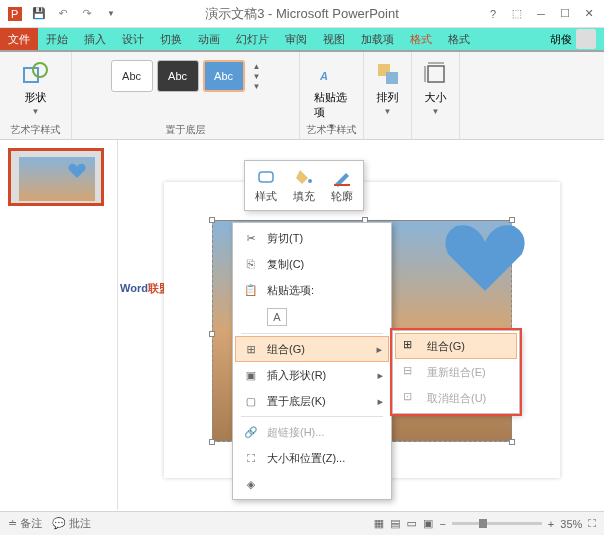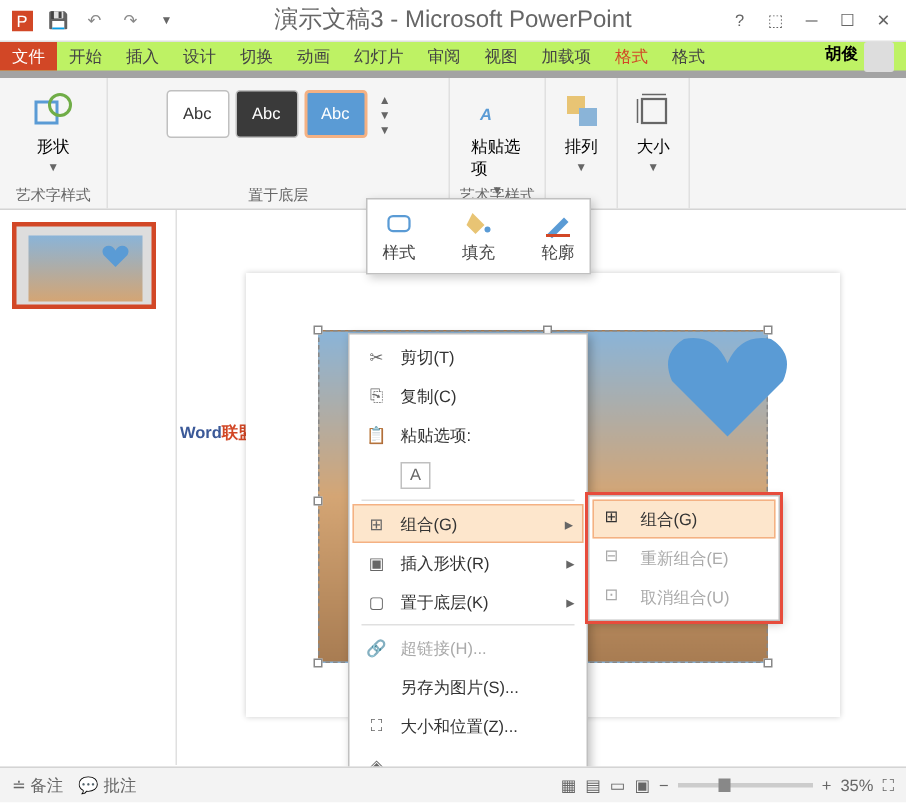--- a/index.html
+++ b/index.html
@@ -1,27 +1,27 @@
 <!DOCTYPE html>
 <html><head>
 <meta charset="utf-8">
 <style>
 *{box-sizing:border-box;margin:0;padding:0;font-family:"Microsoft YaHei",sans-serif;font-size:11px;}
 body{width:604px;height:535px;background:#fff;overflow:hidden;position:relative;}
 .titlebar{height:28px;background:#fff;display:flex;align-items:center;border-bottom:1px solid #e0e0e0;}
 .qat{display:flex;align-items:center;gap:6px;padding:0 6px;}
 .qat-item{width:18px;height:18px;display:flex;align-items:center;justify-content:center;color:#888;}
-.title{flex:1;text-align:center;color:#666;font-size:16px;}
+.title{flex:1;text-align:center;color:#666;font-size:13px;}
 .win-controls{display:flex;gap:6px;padding:0 6px;}
 .win-btn{width:18px;height:14px;display:flex;align-items:center;justify-content:center;color:#666;}
-.tabs{height:24px;display:flex;align-items:stretch;background:#bef264;border-bottom:5px solid #a3a3a3;}
+.tabs{height:24px;display:flex;align-items:stretch;background:#5eead4;border-bottom:2px solid #a3a3a3;}
 .tab{padding:0 8px;display:flex;align-items:center;color:#444;cursor:pointer;font-size:11px;}
 .tab.file{background:#d24726;color:#fff;}
 .tab.active{color:#d24726;}
-.userarea{margin-left:auto;display:flex;gap:4px;padding:0 8px;font-weight:bold;}
+.userarea{margin-left:auto;display:flex;align-items:center;gap:4px;padding:0 8px;}
 .avatar{width:20px;height:20px;background:#ddd;border-radius:2px;}
 .ribbon{height:88px;background:#f5f5f5;border-bottom:1px solid #d4d4d4;display:flex;}
 .group{border-right:1px solid #e0e0e0;padding:4px 8px;display:flex;flex-direction:column;align-items:center;position:relative;}
 .group-label{position:absolute;bottom:2px;left:0;right:0;text-align:center;color:#666;font-size:10px;}
 .big-btn{display:flex;flex-direction:column;align-items:center;gap:2px;padding:4px 6px;}
 .big-btn .icon{width:28px;height:28px;}
 .shapes-gallery{display:flex;gap:4px;align-items:center;padding:4px;}
 .shape-sample{width:42px;height:32px;border:1px solid #c0c0c0;border-radius:3px;display:flex;align-items:center;justify-content:center;background:#fff;}
 .shape-sample.selected{border:2px solid #f4b183;background:#5a9bd5;}
 .shape-sample.dark{background:#3a3a3a;}
@@ -31,21 +31,21 @@
 .slide-area{flex:1;position:relative;background:#fff;overflow:hidden;}
 .slide{position:absolute;left:46px;top:42px;width:396px;height:296px;background:#fff;box-shadow:0 0 4px rgba(0,0,0,0.2);}
 .slide-img{position:absolute;left:48px;top:38px;width:300px;height:222px;background:linear-gradient(180deg,#8ab4d8 0%,#d4a574 50%,#a87c52 100%);border:1px dashed #888;}
 .heart{position:absolute;right:30px;top:34px;width:90px;height:80px;}
 .watermark{position:absolute;left:2px;top:126px;font-size:18px;font-weight:bold;}
 .statusbar{position:absolute;bottom:0;left:0;right:0;height:24px;background:#f3f3f3;border-top:1px solid #d4d4d4;display:flex;align-items:center;padding:0 8px;gap:10px;color:#666;}
 .sb-item{display:flex;align-items:center;gap:3px;}
 .sb-right{margin-left:auto;display:flex;align-items:center;gap:6px;}
 .zoom-slider{width:90px;height:3px;background:#ccc;position:relative;}
 .zoom-thumb{position:absolute;left:30%;top:-3px;width:8px;height:9px;background:#888;}
-.float-toolbar{position:absolute;left:244px;top:132px;background:#fff;border:1px solid #c0c0c0;box-shadow:2px 2px 6px rgba(0,0,0,0.2);display:flex;padding:6px 10px;gap:31px;}
+.float-toolbar{position:absolute;left:244px;top:160px;background:#fff;border:1px solid #c0c0c0;box-shadow:2px 2px 6px rgba(0,0,0,0.2);display:flex;padding:6px 10px;gap:16px;}
 .ft-btn{display:flex;flex-direction:column;align-items:center;gap:2px;font-size:10px;color:#444;}
 .ft-icon{width:20px;height:20px;}
 .ctx-menu{position:absolute;left:232px;top:222px;width:160px;background:#fff;border:1px solid #c0c0c0;box-shadow:2px 2px 6px rgba(0,0,0,0.25);padding:2px;}
 .ctx-item{display:flex;align-items:center;gap:8px;padding:5px 8px;font-size:11px;color:#333;position:relative;}
 .ctx-item.hover{background:#fde6cc;border:1px solid #f4b183;padding:4px 7px;}
 .ctx-item .ci-icon{width:16px;height:16px;display:flex;align-items:center;justify-content:center;color:#666;}
 .ctx-item .arrow{position:absolute;right:6px;color:#666;}
 .ctx-item.disabled{color:#aaa;}
 .ctx-sep{height:1px;background:#e0e0e0;margin:2px 6px;}
 .submenu{position:absolute;left:392px;top:330px;width:128px;background:#fff;border:1px solid #c0c0c0;box-shadow:2px 2px 6px rgba(0,0,0,0.25);padding:2px;}
@@ -259,24 +259,20 @@
       <span class="ci-icon">▢</span>
       <span>置于底层(K)</span>
       <span class="arrow">▸</span>
     </div>
   <div class="ctx-sep"></div>
   <div class="ctx-item disabled">
       <span class="ci-icon">🔗</span>
       <span>超链接(H)...</span>
     </div>
   <div class="ctx-item">
-      <span class="ci-icon"></span>
-      <span>另存为图片(S)...</span>
-    </div>
-  <div class="ctx-item">
       <span class="ci-icon">⛶</span>
       <span>大小和位置(Z)...</span>
     </div>
   <div class="ctx-item">
       <span class="ci-icon">◈</span>
     </div>
 </div>
 
 <div class="submenu highlight">
   <div class="sm-item hover">

